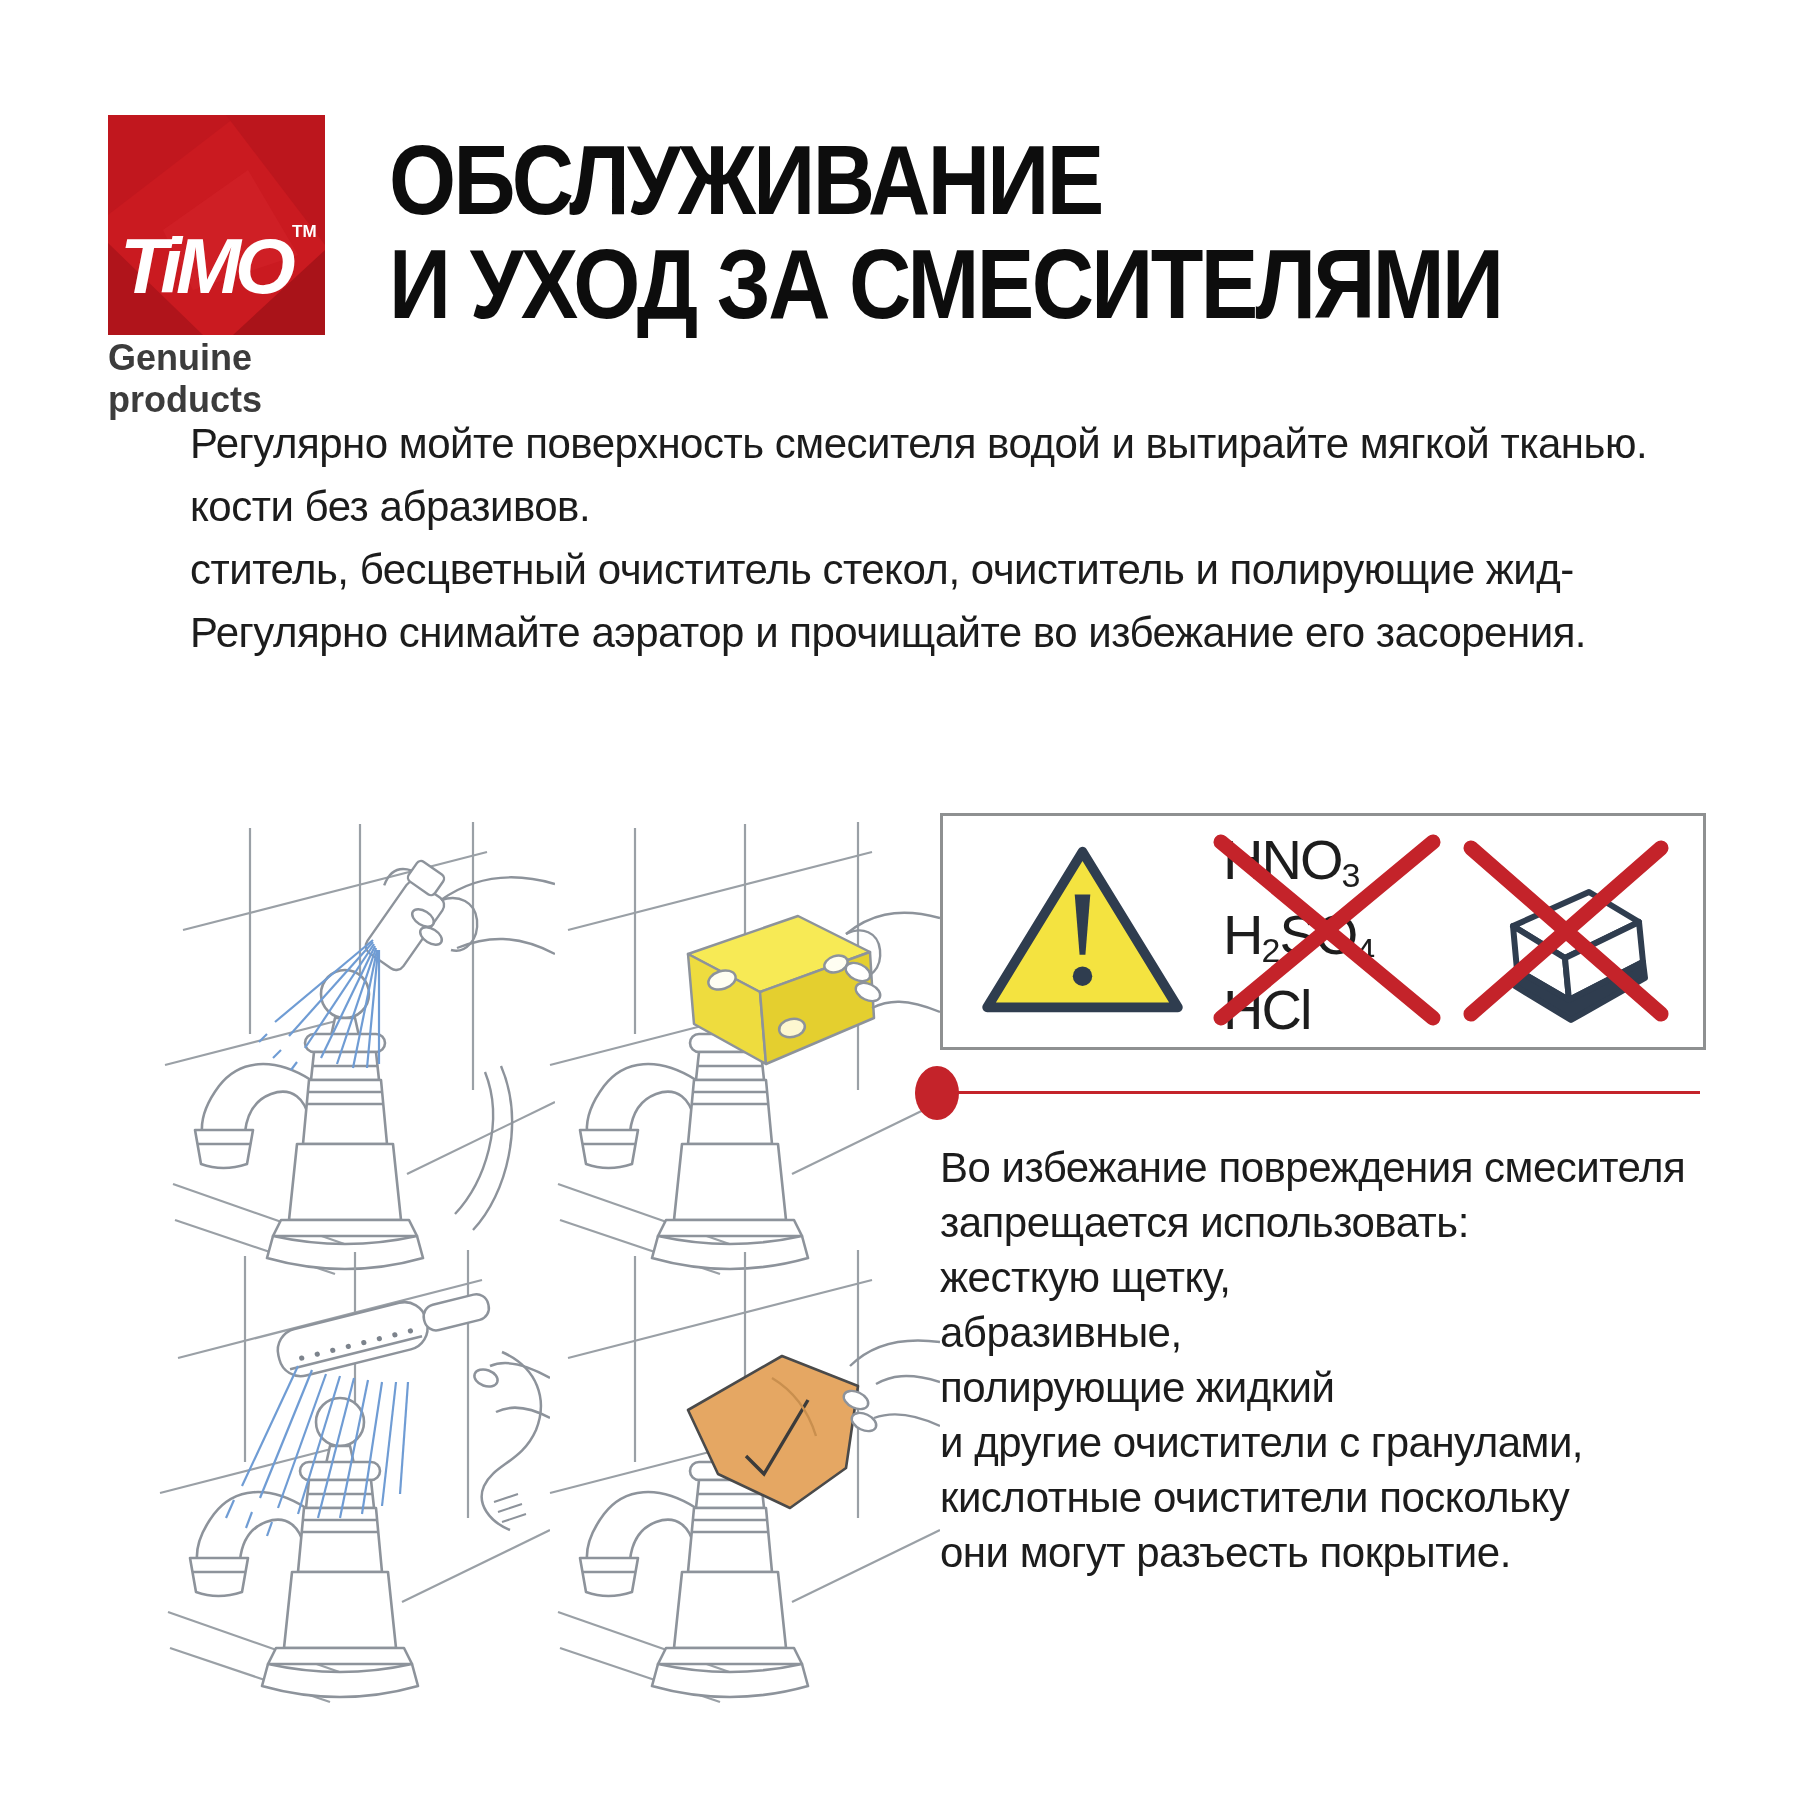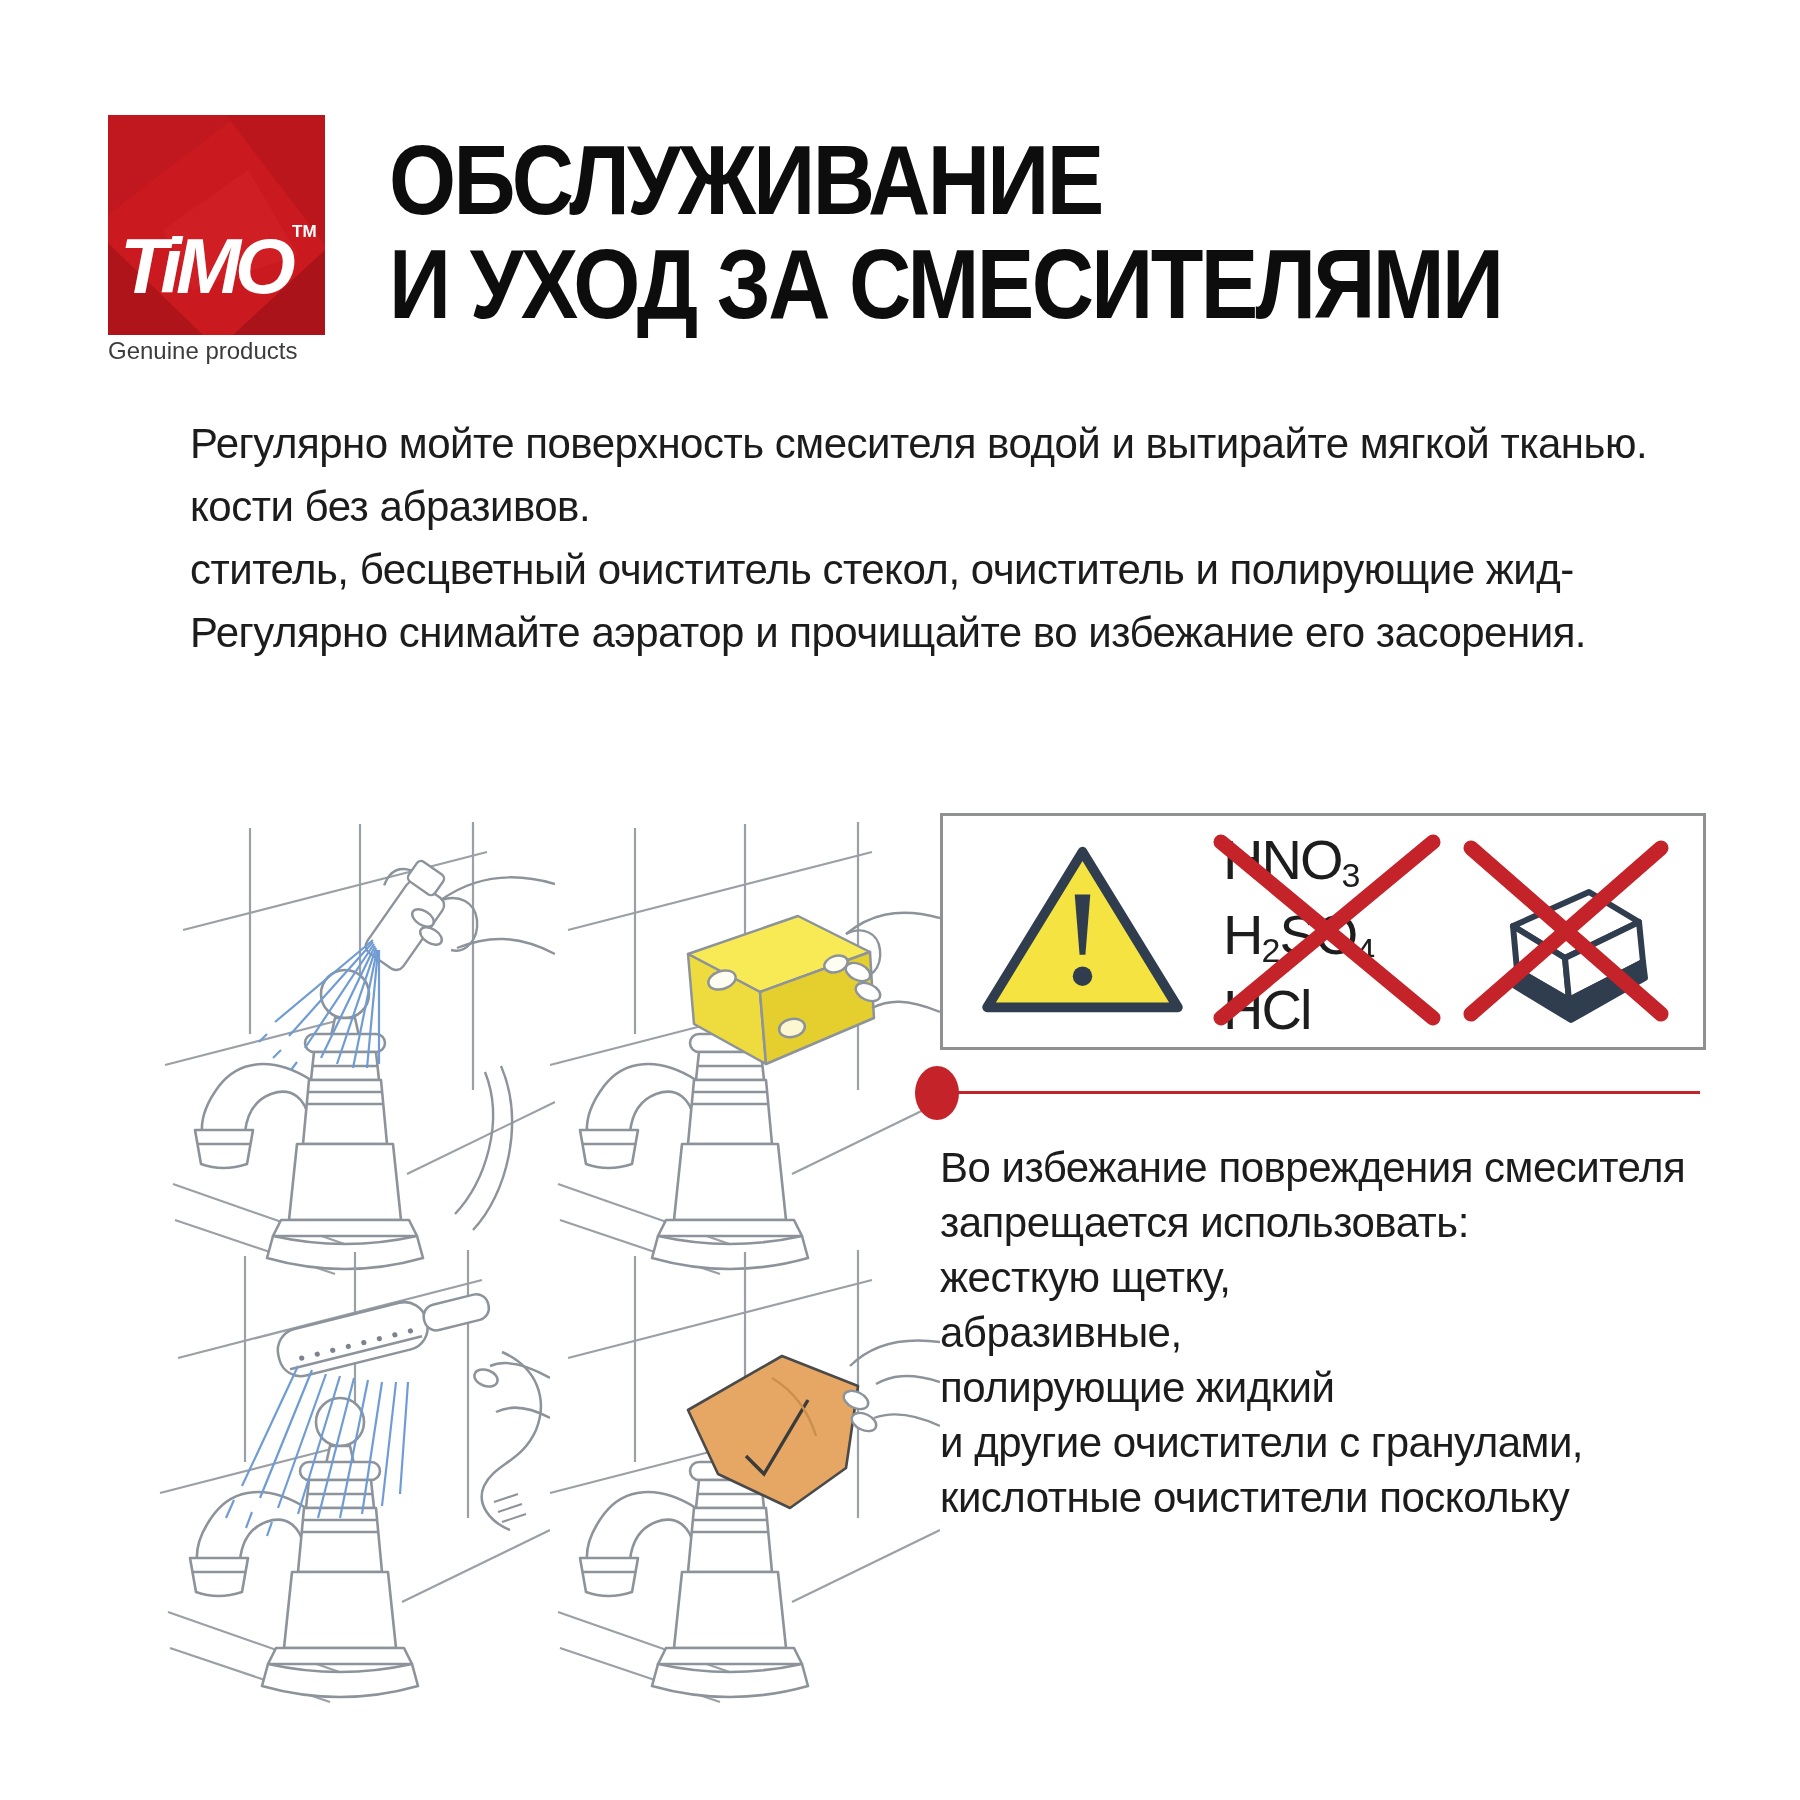--- a/index.html
+++ b/index.html
@@ -2,21 +2,21 @@
 <html><head>
 <meta charset="utf-8">
 <style>
   html,body{margin:0;padding:0;background:#ffffff;}
   #page{position:relative;width:1800px;height:1800px;background:#ffffff;overflow:hidden;
         font-family:"Liberation Sans","DejaVu Sans",sans-serif;color:#1a1a1a;}
 
   
   #logo{position:absolute;left:108px;top:115px;width:257px;height:220px;}
   #logo-tagline{position:absolute;left:108px;top:337px;width:280px;
-    font-size:24px;font-weight:normal;color:#3c3c3c;letter-spacing:0px;}
+    font-size:36px;font-weight:bold;color:#3c3c3c;letter-spacing:0px;}
 
   
   #title{position:absolute;left:389px;top:128px;
     font-size:98px;line-height:104px;font-weight:700;color:#0d0d0d;
     letter-spacing:-3px;transform:scaleX(0.88);transform-origin:left top;white-space:nowrap;}
 
   
   #intro{position:absolute;left:170px;top:412px;
     font-size:42px;line-height:63px;letter-spacing:-0.5px;color:#1c1c1c;white-space:nowrap;margin-left:20px;}
 
@@ -259,15 +259,16 @@
   <div id="red-line"></div>
 
   <div id="caution">
     <div>Во избежание повреждения смесителя</div>
     <div>запрещается использовать:</div>
     <div>жесткую щетку,</div>
     <div>абразивные,</div>
     <div>полирующие жидкий</div>
     <div>и другие очистители с гранулами,</div>
     <div>кислотные очистители поскольку</div>
+    <div>они могут разъесть покрытие.</div>
   </div>
 
 </div>
 
 </body></html>

